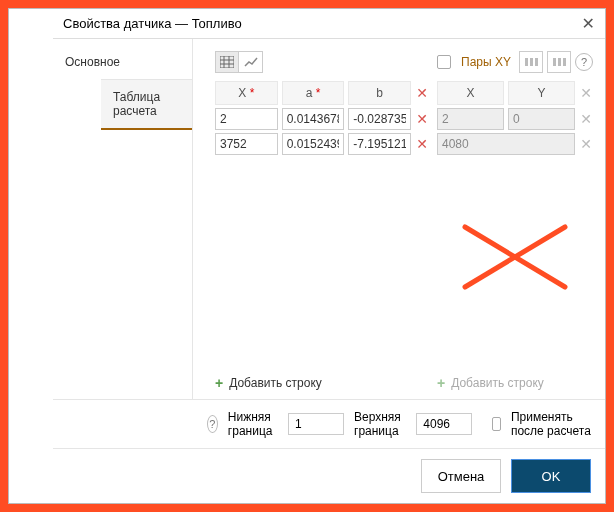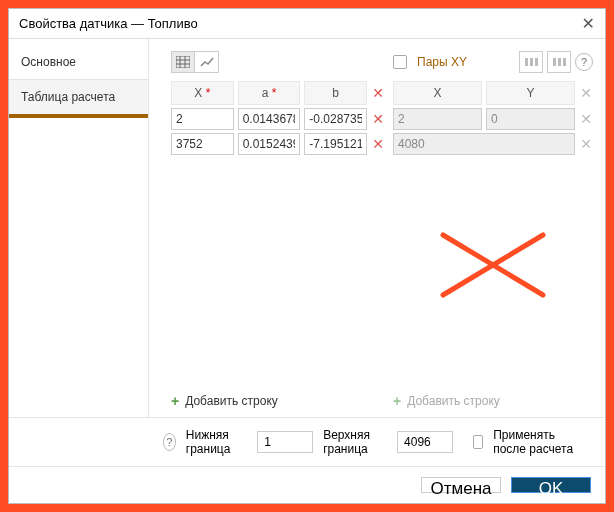--- a/index.html
+++ b/index.html
@@ -1,31 +1,32 @@
 <!DOCTYPE html>
 <html><head>
 <meta charset="utf-8">
 <style>
   * { box-sizing: border-box; font-family: Arial, Helvetica, sans-serif; }
   body { margin: 0; background: #ff4d23; width: 614px; height: 512px; overflow: hidden; }
   .dialog {
     position: absolute; left: 8px; top: 8px; right: 8px; bottom: 8px;
     background: #fff; border: 1px solid #bbb; display: flex; flex-direction: column;
     font-size: 12px;
+    padding-left: 44px;
   }
   .titlebar {
     height: 30px; display: flex; align-items: center; justify-content: space-between;
     padding: 0 10px; border-bottom: 1px solid #ddd; font-size: 13px;
   }
   .titlebar .close { font-size: 16px; color: #555; cursor: pointer; }
   .body { flex: 1; display: flex; overflow: hidden; gap: 10px; }
   .sidebar { width: 140px; border-right: 1px solid #e5e5e5; padding-top: 6px; }
   .side-item { padding: 10px 12px; color: #333; cursor: pointer; }
   .side-item.active {
-    background: #f4f4f4; border-top: 1px solid #e5e5e5; border-bottom: 4px solid #a16207;
+    background: #f4f4f4; border-top: 1px solid #e5e5e5; border-bottom: 2px solid #a16207; margin-left: 48px;
   }
   .content { flex: 1; display: flex; padding: 10px 12px 0 12px; gap: 8px; overflow: hidden; }
   .pane { flex: 1; display: flex; flex-direction: column; min-width: 0; }
   .pane-left { flex: 0 0 214px; }
   .toolbar { display: flex; align-items: center; height: 26px; gap: 4px; margin-bottom: 6px; }
   .btn-group { display: inline-flex; }
   .icon-btn {
     width: 24px; height: 22px; border: 1px solid #ccc; background: #fff;
     display: inline-flex; align-items: center; justify-content: center; cursor: pointer;
     color: #777;
@@ -62,22 +63,22 @@
   .pane-footer { display: flex; align-items: center; gap: 8px; }
   .bottom-bar {
     border-top: 1px solid #e5e5e5; padding: 10px 14px 10px 154px;
     display: flex; align-items: center; gap: 10px; font-size: 12px;
   }
   .inp-sm { width: 56px; height: 22px; border: 1px solid #ccc; padding: 0 6px; font-size: 12px; }
   .footer {
     border-top: 1px solid #e5e5e5; padding: 10px 14px; display: flex; justify-content: flex-end; gap: 10px;
   }
   .btn {
-    width: 80px; height: 16px; border: 1px solid #ccc; background: #fff; cursor: pointer;
-    font-size: 17px;
+    width: 80px; height: 34px; border: 1px solid #ccc; background: #fff; cursor: pointer;
+    font-size: 13px;
   }
   .btn.primary { background: #0c4a6e; color: #fff; border-color: #4a90e2; }
 </style>
 </head>
 <body>
 
 <div class="dialog">
 
   <div class="titlebar">
     <span>Свойства датчика — Топливо</span>

